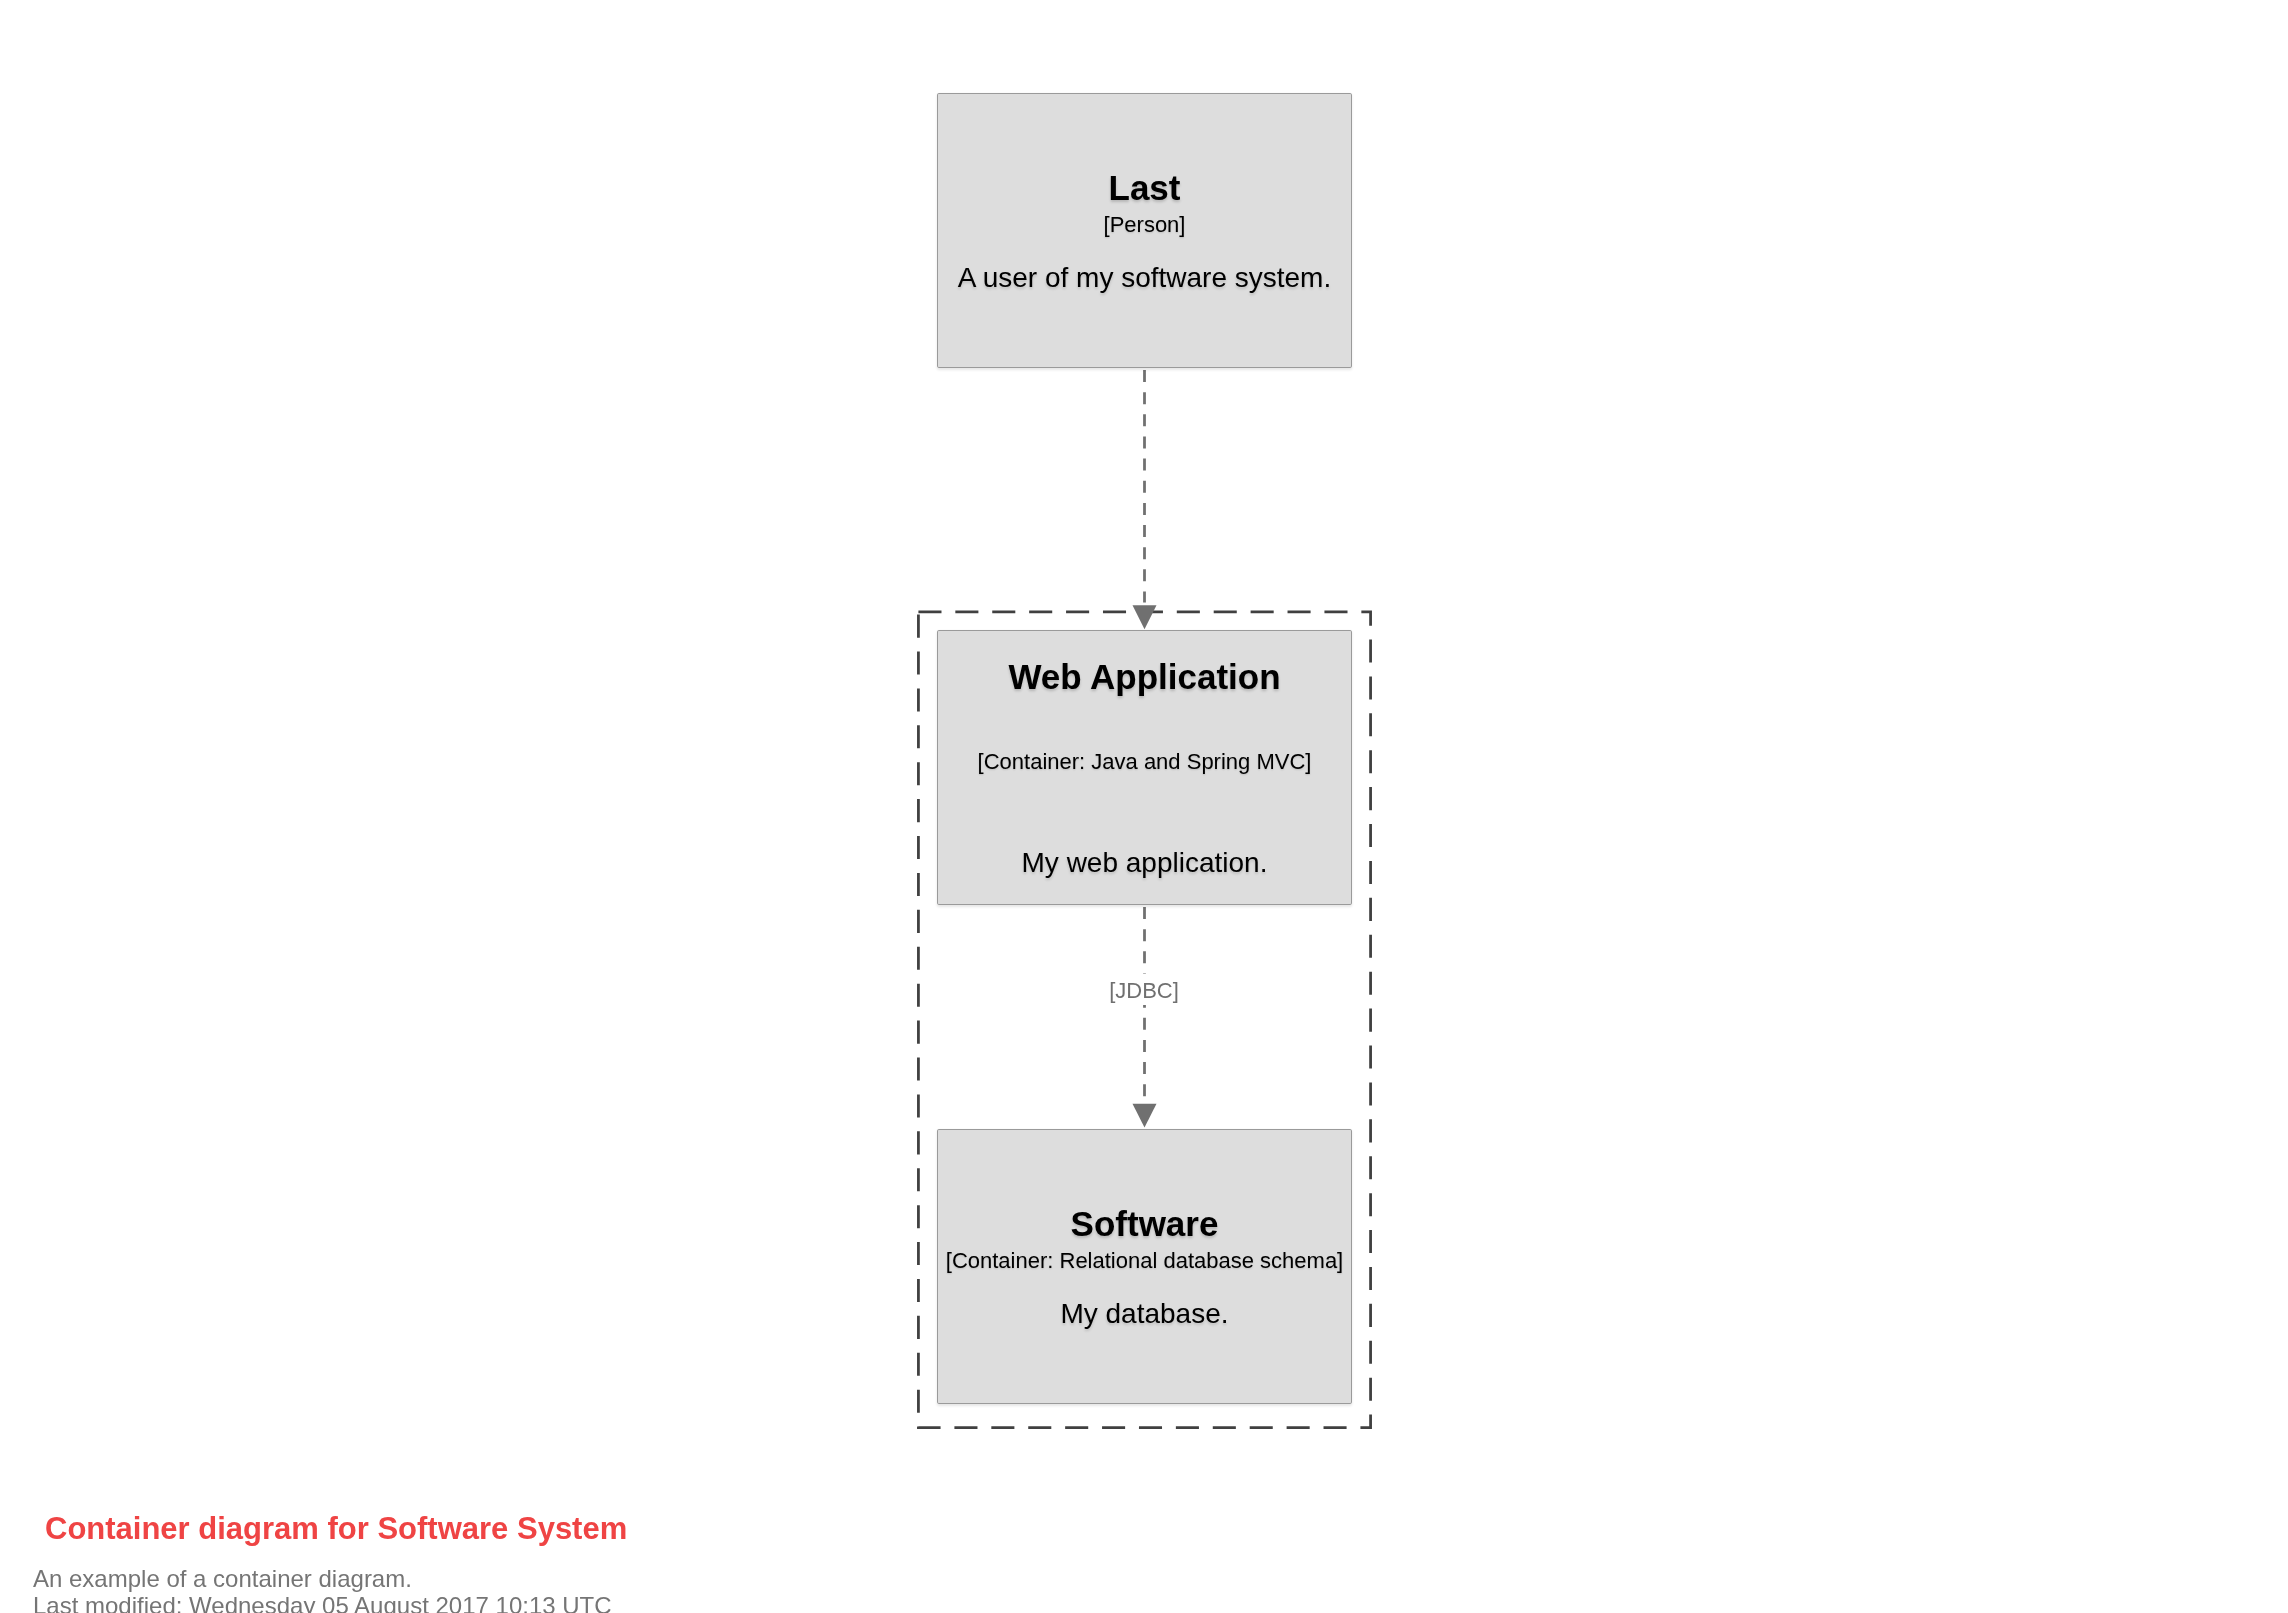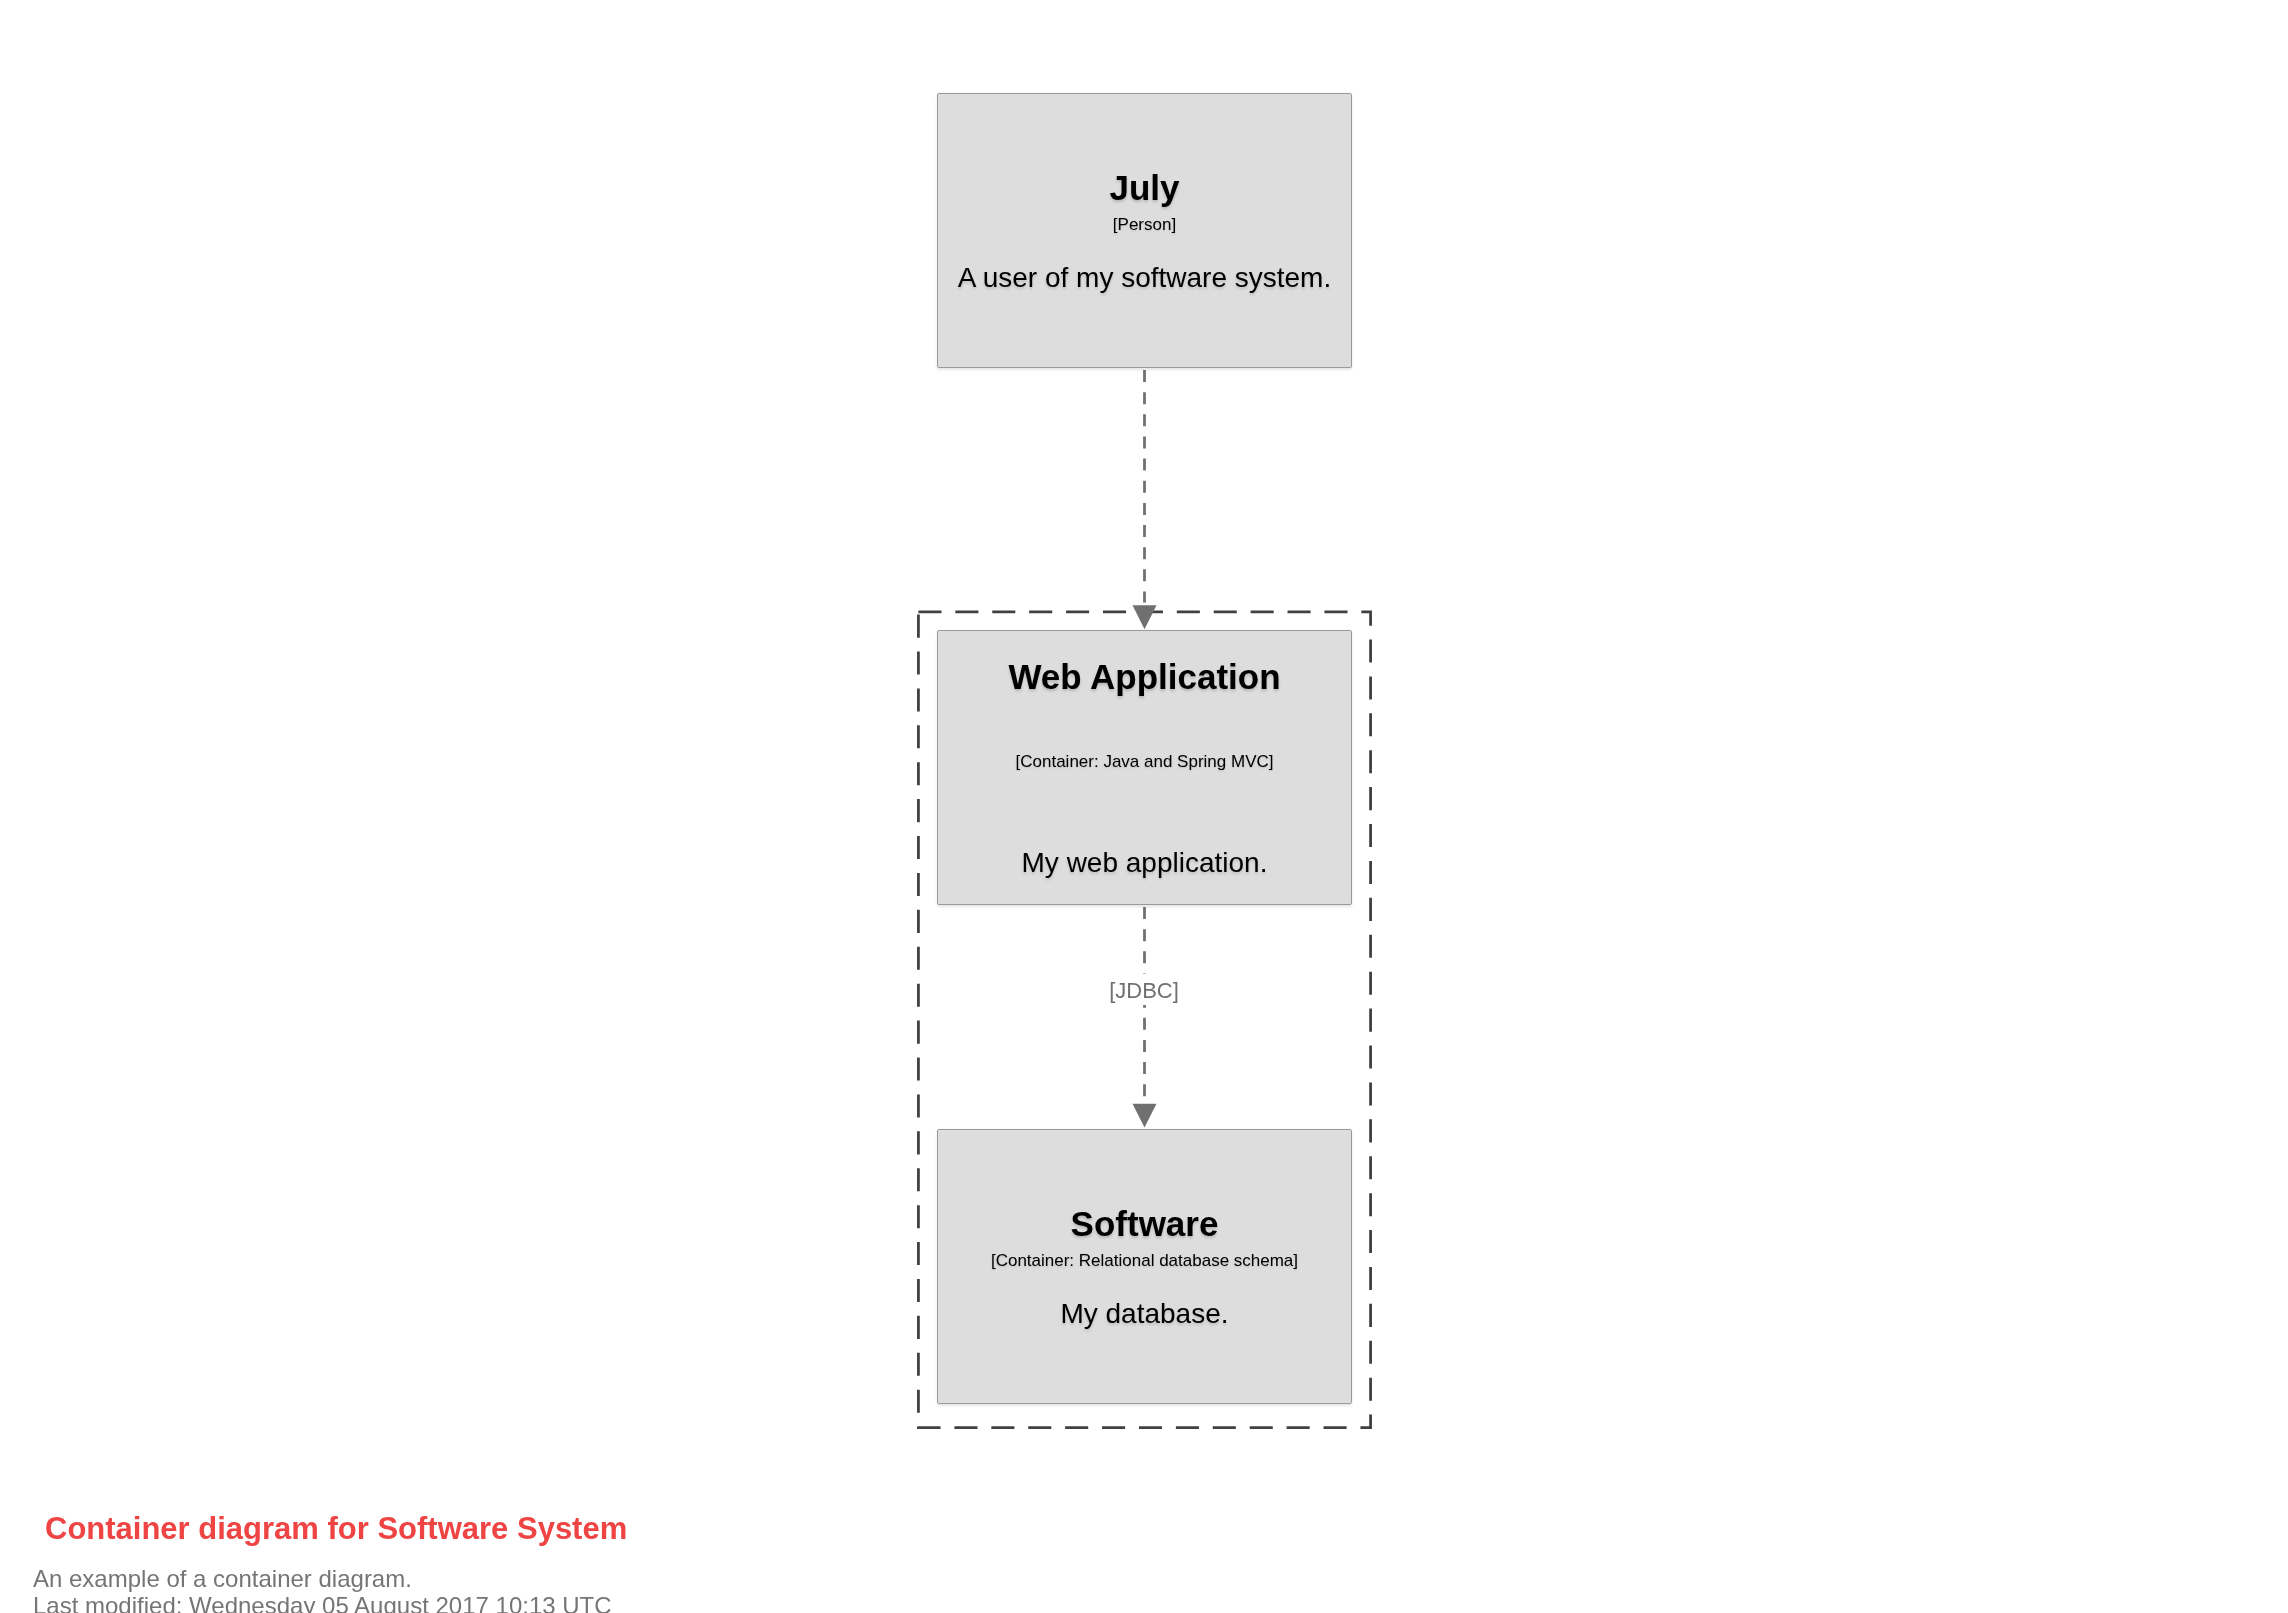--- a/index.html
+++ b/index.html
@@ -37,21 +37,21 @@
   .node-user     { left: 937px; top: 93px;  }
   .node-webapp   { left: 937px; top: 630px; gap: 48px;  }
   .node-database { left: 937px; top: 1129px; }
   .node-title {
     font-size: 35px;
     font-weight: 700;
     line-height: 42px;
     text-shadow: 0 1.8px 2.8px rgba(0,0,0,0.18);
   }
   .node-meta {
-    font-size: 17px;
+    font-size: 22px;
     line-height: 25px;
     margin-top: 2.8px;
     text-shadow: 0 0.9px 1.8px rgba(0,0,0,0.15);
   }
   .node-desc {
     font-size: 28px;
     line-height: 33px;
     margin-top: 24px;
     text-shadow: 0 1.8px 2.8px rgba(0,0,0,0.15);
   }
@@ -111,21 +111,21 @@
     <rect x="995" y="663" width="490" height="884" fill="none" stroke-width="3" stroke-dasharray="25 15" stroke="#404040"></rect>
 
     <line x1="1240" y1="401" x2="1240" y2="653" stroke-width="3" stroke-dasharray="13 11" stroke="#707070"></line>
     <polygon points="1227,656 1253,656 1240,682" fill="#707070"></polygon>
 
     <line x1="1240" y1="983" x2="1240" y2="1193" stroke-width="3" stroke-dasharray="13 11" stroke="#707070"></line>
     <polygon points="1227,1196 1253,1196 1240,1222" fill="#707070"></polygon>
   </svg>
 
   <div class="node node-user">
-    <div class="node-title">July</div>
+    <div class="node-title">Last</div>
     <div class="node-meta">[Person]</div>
     <div class="node-desc">A user of my software system.</div>
   </div>
 
 
   <div class="node node-webapp">
     <div class="node-title">Web Application</div>
     <div class="node-meta">[Container: Java and Spring MVC]</div>
     <div class="node-desc">My web application.</div>
   </div>

